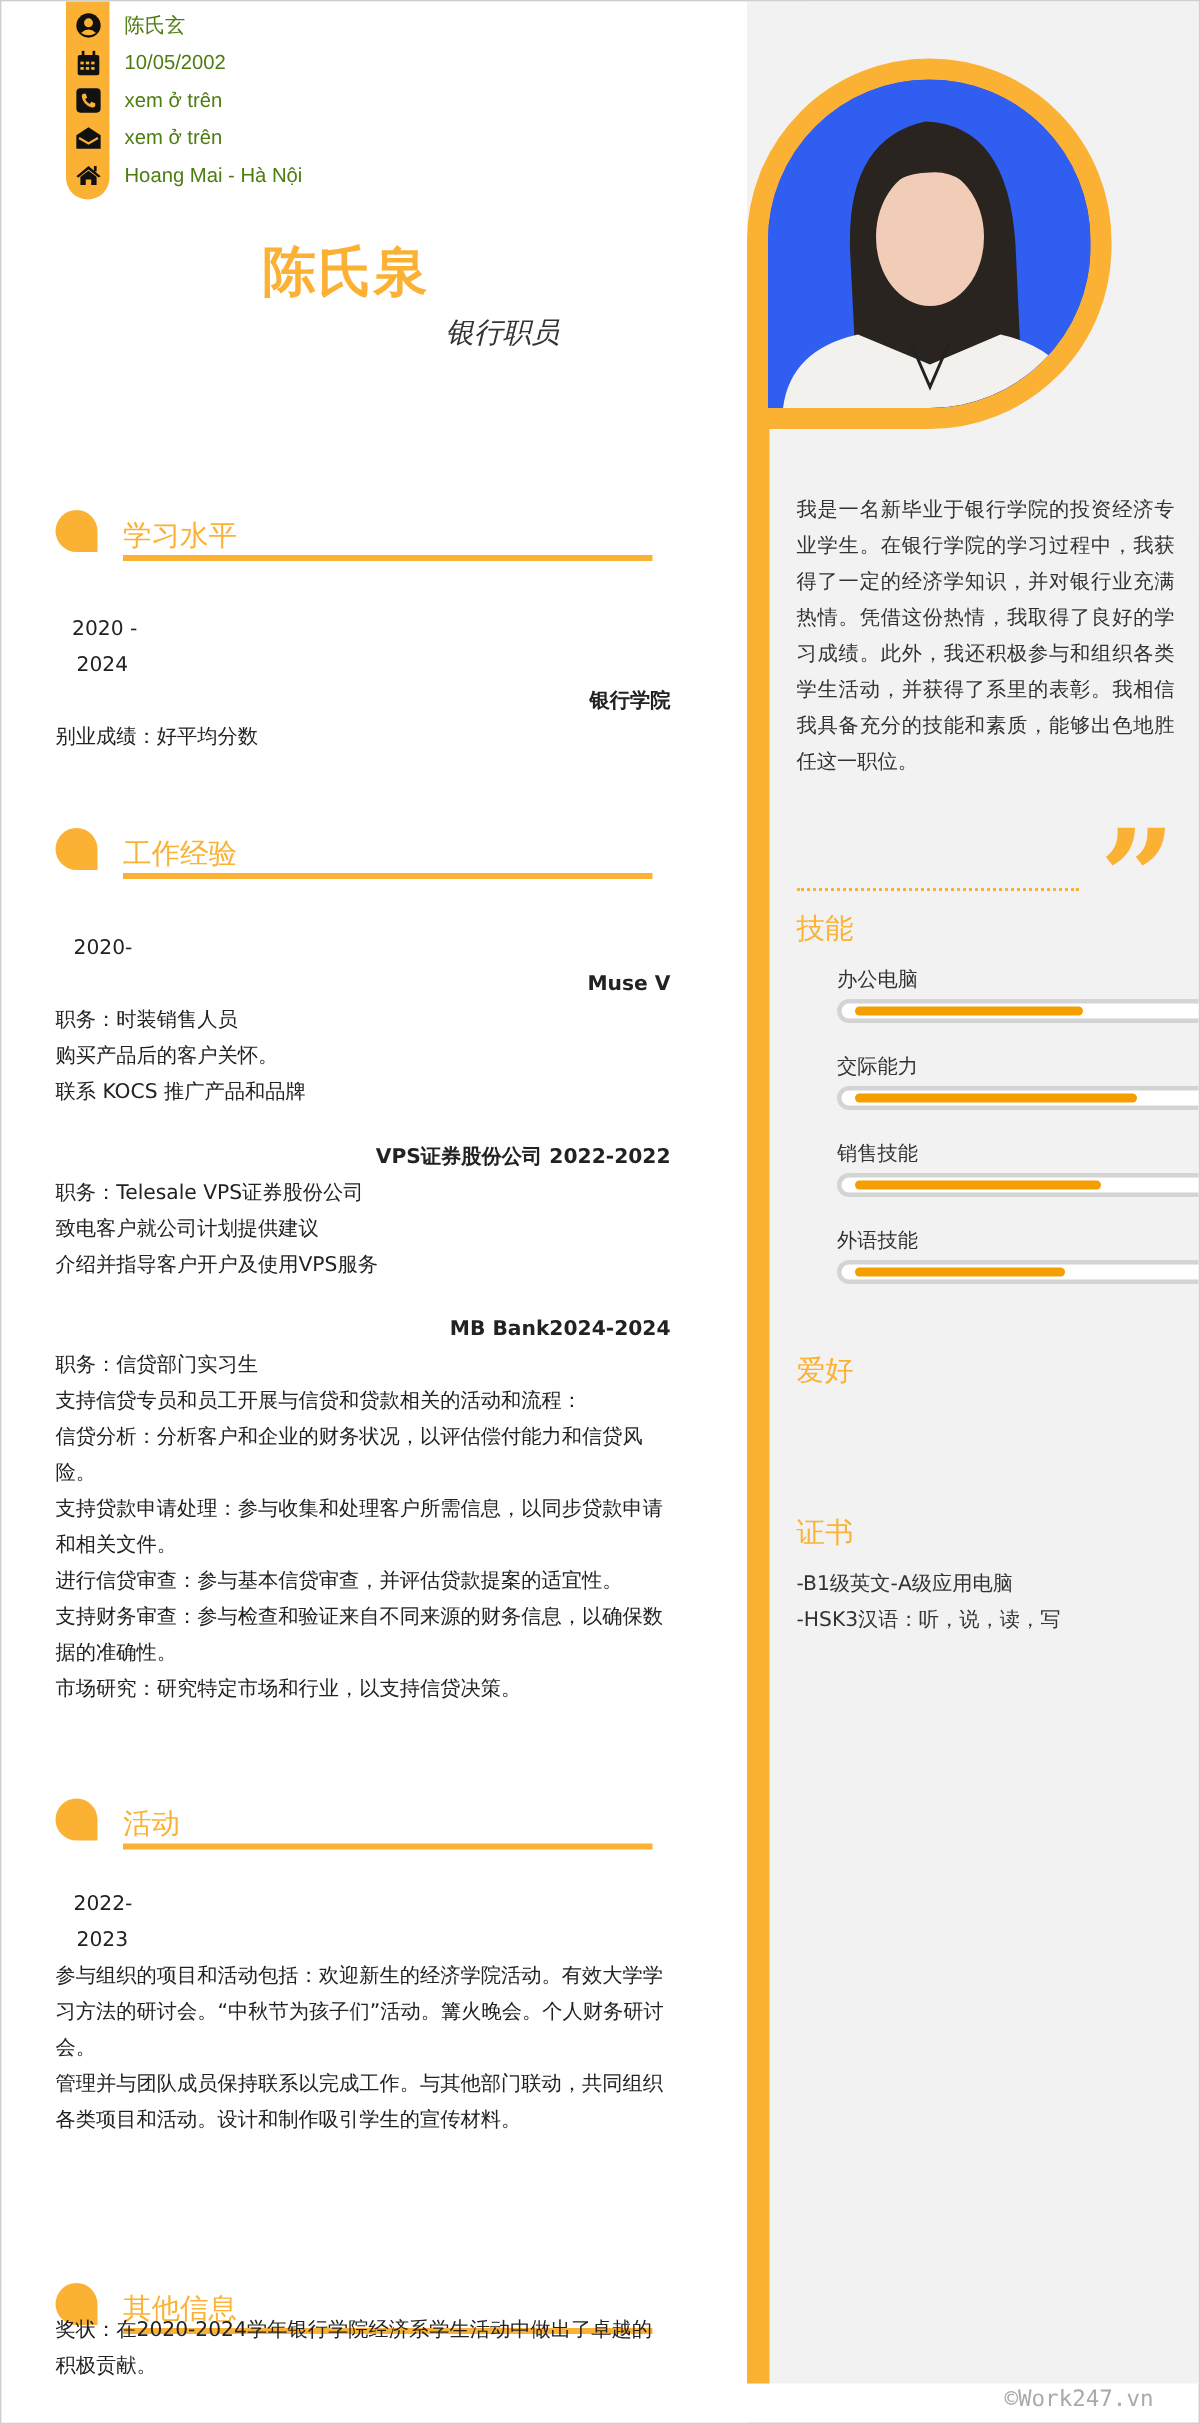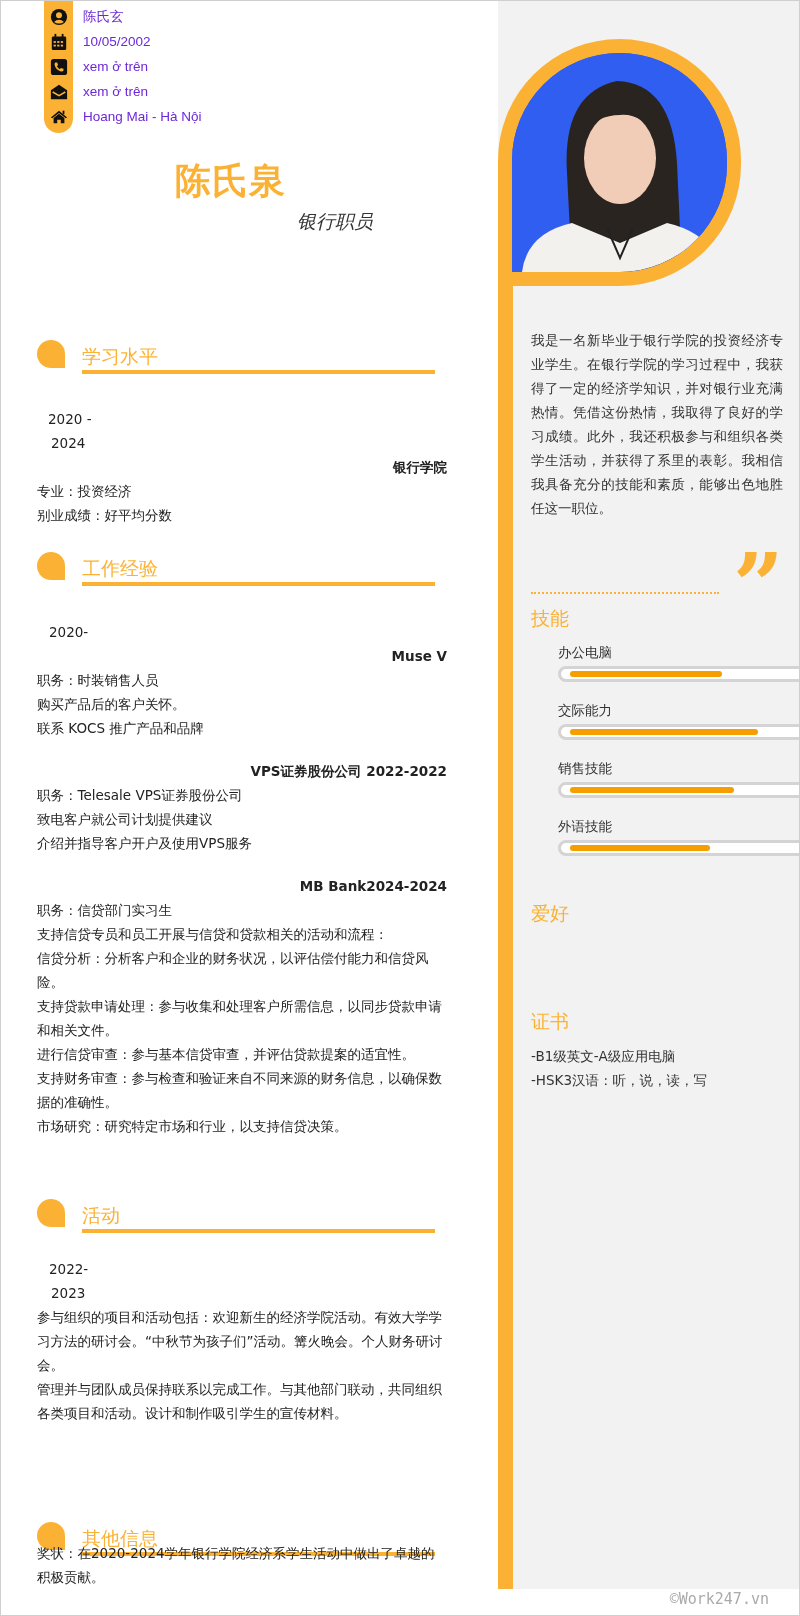--- a/index.html
+++ b/index.html
@@ -10,21 +10,21 @@
   
   .right-bg { position: absolute; left: 497px; top: 0; width: 302px; height: 1588px; background: #f2f2f2; }
   .right-bg-curve { position: absolute; left: 430px; top: -40px; width: 520px; height: 420px; border-radius: 50%; background: #f2f2f2; }
 
   
   .contact-strip { position: absolute; left: 43px; top: -20px; width: 29px; height: 152px; background: #fbb234; border-radius: 0 0 15px 15px; }
   .contact-list { position: absolute; left: 48px; top: 3px; }
   .contact-row { display: flex; align-items: center; height: 25px; }
   .contact-icon { width: 20px; height: 20px; display: flex; align-items: center; justify-content: center; }
   .contact-icon svg { width: 18px; height: 18px; }
-  .contact-text { margin-left: 14px; font-size: 13.5px; color: #6d28d9; }
+  .contact-text { margin-left: 14px; font-size: 13.5px; color: #4d7c0f; }
 
   .name { position: absolute; left: 174px; top: 156px; font-size: 36px; color: #fbb234; font-weight: bold; letter-spacing: 1px; font-family: "DejaVu Sans", sans-serif; }
   .job-title { position: absolute; left: 296px; top: 208px; font-size: 19px; color: #333; font-family: "DejaVu Sans", sans-serif; font-style: italic; }
 
   
   .photo-frame { position: absolute; left: 497px; top: 38px; width: 243px; height: 247px; border: 14px solid #fbb234; border-radius: 122px 122px 122px 0; background: #2f5ef0; overflow: hidden; }
   .photo-frame svg { width: 100%; height: 100%; display: block; }
   .vert-bar { position: absolute; left: 497px; top: 270px; width: 15px; height: 1318px; background: #fbb234; }
 
   
@@ -136,21 +136,20 @@
 
   <div class="section-head" style="top:339px">
     <div class="section-dot"></div>
     <div class="section-title">学习水平</div>
     <div class="section-line"></div>
   </div>
   <div class="block" style="top:406px">
     <div class="date-line">2020 -</div>
     <div class="date-line" style="padding-left:14px">2024</div>
     <div class="bold">银行学院</div>
-    <div>专业：投资经济</div>
     <div>别业成绩：好平均分数</div>
   </div>
 
   <div class="section-head" style="top:551px">
     <div class="section-dot"></div>
     <div class="section-title">工作经验</div>
     <div class="section-line"></div>
   </div>
   <div class="block" style="top:619px">
     <div class="date-line" style="padding-left:12px">2020-</div>

